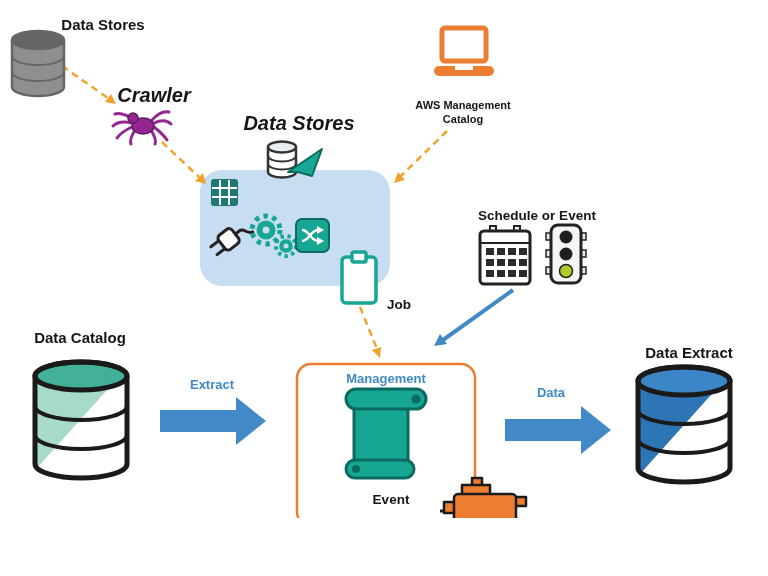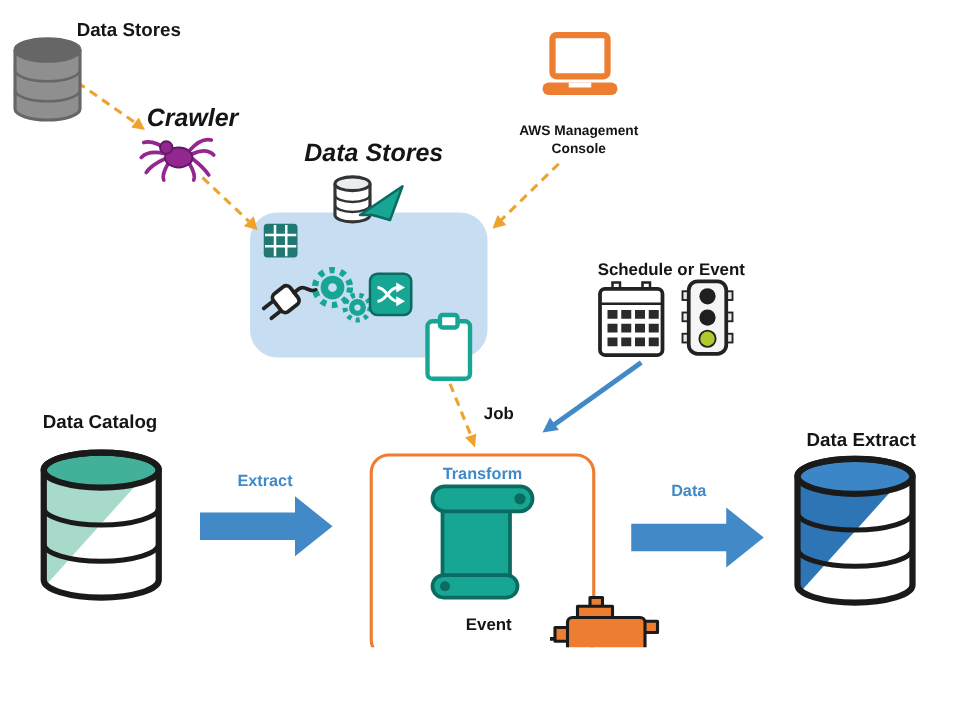--- a/index.html
+++ b/index.html
@@ -272,23 +272,23 @@
       <rect x="514" y="497" width="12" height="9" class="engine-part"></rect>
       <rect x="454" y="494" width="62" height="38" rx="4" class="engine-part"></rect>
     </g>
   </svg>
 
   <div class="lbl lbl-lg" style="left:103px;top:16px">Data Stores</div>
   <div class="lbl lbl-md" style="left:154px;top:84px">Crawler</div>
   <div class="lbl lbl-md" style="left:299px;top:112px">Data Stores</div>
   <div class="lbl lbl-tiny" style="left:463px;top:98px">
     <span>AWS Management</span><br>
-    <span>Console</span>
+    <span>Catalog</span>
   </div>
   <div class="lbl lbl-sm2" style="left:537px;top:208px">Schedule or Event</div>
-  <div class="lbl lbl-sm2" style="left:399px;top:323px">Job</div>
+  <div class="lbl lbl-sm2" style="left:399px;top:297px">Job</div>
   <div class="lbl lbl-lg" style="left:80px;top:329px">Data Catalog</div>
   <div class="lbl lbl-blue" style="left:212px;top:377px">Extract</div>
-  <div class="lbl lbl-blue" style="left:386px;top:371px">Transform</div>
+  <div class="lbl lbl-blue" style="left:386px;top:371px">Management</div>
   <div class="lbl lbl-sm2" style="left:391px;top:492px">Event</div>
   <div class="lbl lbl-blue" style="left:551px;top:385px">Data</div>
   <div class="lbl lbl-lg" style="left:689px;top:344px">Data Extract</div>
 </div>
 
 </body></html>

